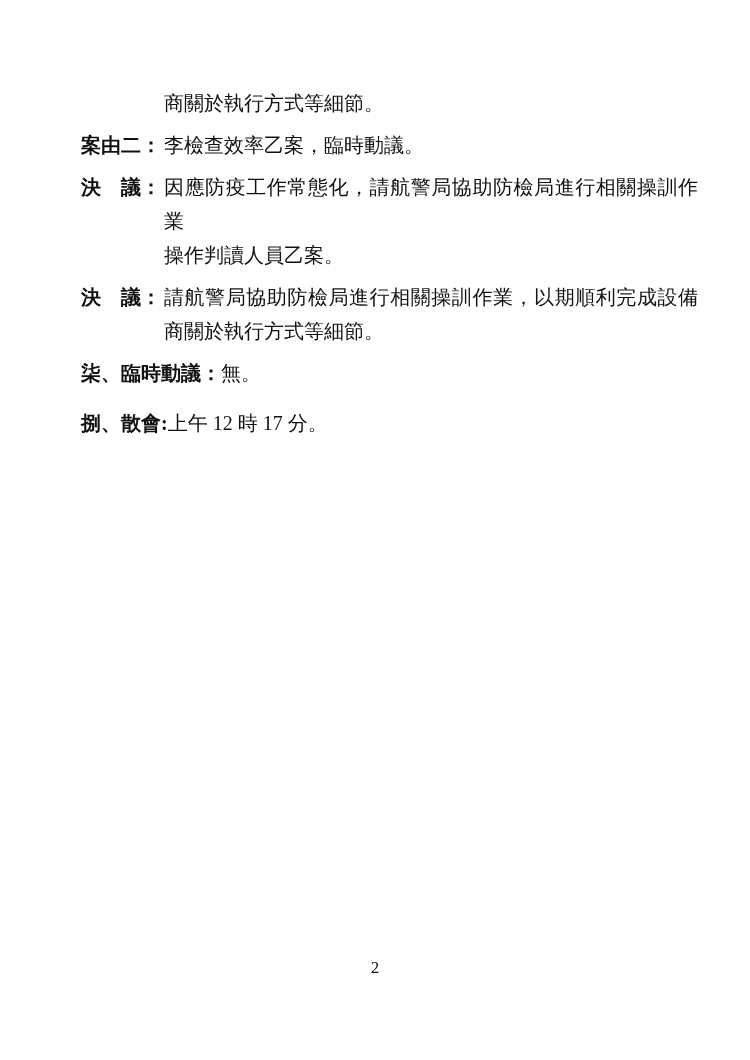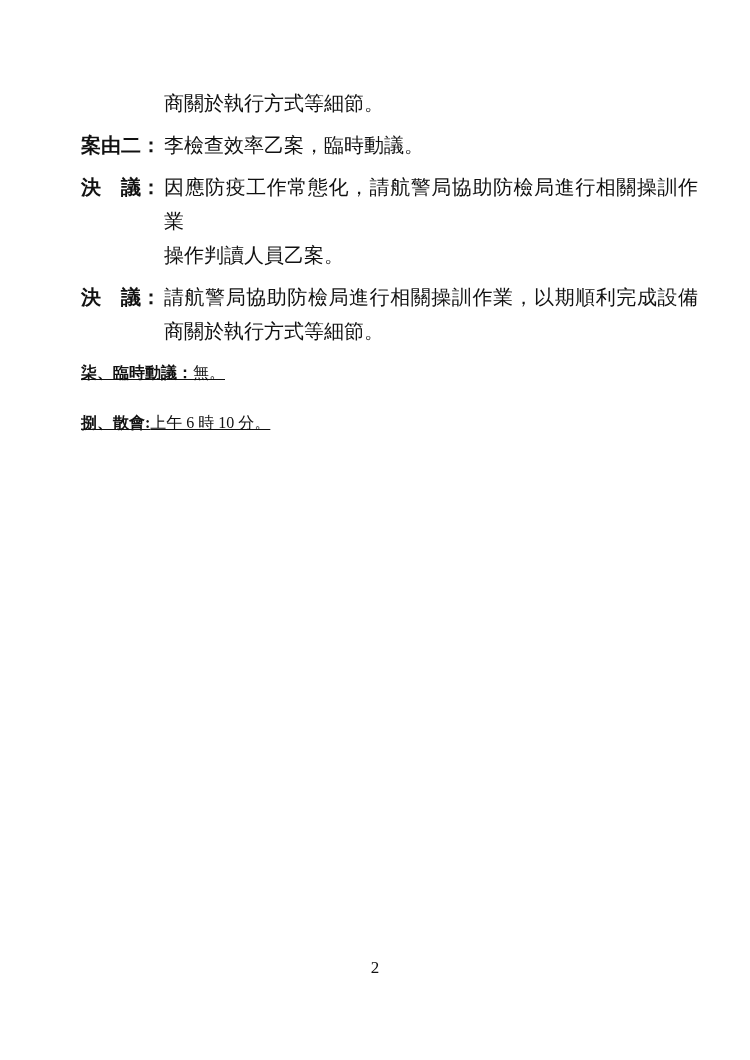--- a/index.html
+++ b/index.html
@@ -38,24 +38,23 @@
     font-size: 20px;
     line-height: 34px;
     white-space: pre-wrap;
   }
   .line.fill {
     text-align: justify;
     text-align-last: justify;
     -moz-text-align-last: justify;
   }
   .heading-line {
-    font-size: 16px;
+    font-size: 20px;
     line-height: 34px;
     white-space: pre;
-    text-decoration: underline;
   }
   .heading-line .hl { font-weight: bold; }
   .para.adjourn { margin-top: 16px; }
   .page-number {
     position: absolute;
     left: 0;
     top: 958px;
     width: 100%;
     text-align: center;
     font-size: 17px;
@@ -88,19 +87,19 @@
       <span class="label">決　議：</span>
       <div class="line fill">請航警局協助防檢局進行相關操訓作業，以期順利完成設備</div>
       <div class="line">商關於執行方式等細節。</div>
     </div>
 
     <div class="para">
       <div class="heading-line"><span class="hl">柒、臨時動議：</span><span>無。</span></div>
     </div>
 
     <div class="para adjourn">
-      <div class="heading-line"><span class="hl">捌、散會:</span><span>上午 6 時 10 分。</span></div>
+      <div class="heading-line"><span class="hl">捌、散會:</span><span>上午 12 時 17 分。</span></div>
     </div>
 
   </div>
 
   <div class="page-number">2</div>
 </div>
 
 </body></html>

